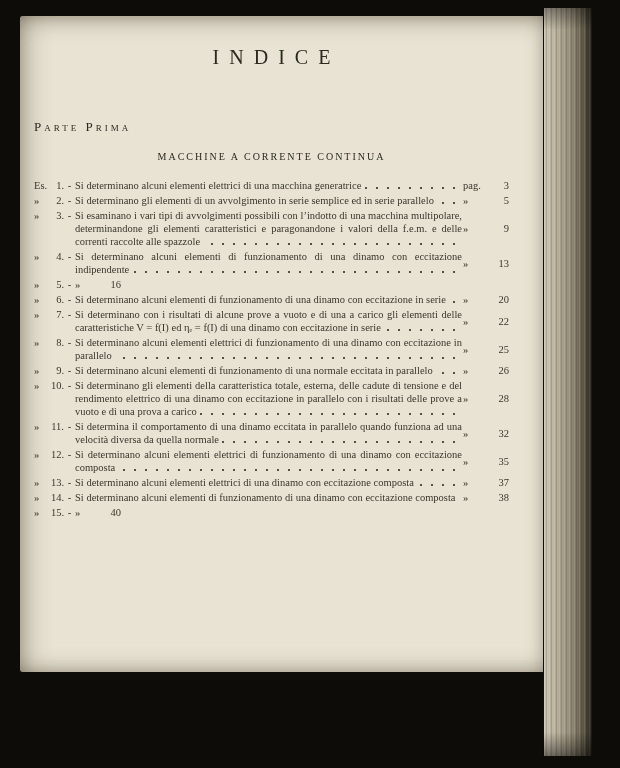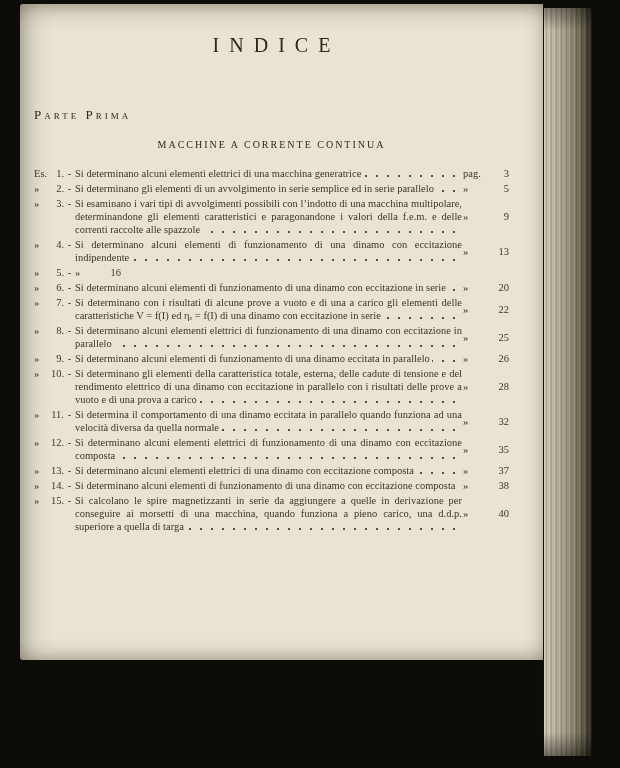--- a/index.html
+++ b/index.html
@@ -6,21 +6,21 @@
   html,body { width:620px; height:768px; }
   body {
     font-family:"Liberation Serif","DejaVu Serif","DejaVu Sans",serif;
     background:#000;
   }
   .scan {
     position:relative; width:620px; height:768px;
     background:var(--frame,#0d0c09); overflow:hidden;
   }
   .paper {
-    position:absolute; left:20px; top:4px; width:523px; height:656px;
+    position:absolute; left:20px; top:16px; width:523px; height:656px;
     background:var(--paper,#e8e3d3);
     border-radius:3px 0 0 3px;
     box-shadow:
       inset 18px 0 28px -16px rgba(60,50,30,.45),
       inset -12px 0 20px -14px rgba(60,50,30,.30),
       inset 0 16px 24px -16px rgba(60,50,30,.50),
       inset 0 -14px 22px -14px rgba(60,50,30,.40);
     padding:30px 34px 0 14px;
     color:var(--ink,#3a362c);
   }
@@ -178,21 +178,21 @@
       <span>25</span>
     </span>
   </div>
         <div class="row">
     <span class="mk">
       <span>»</span>
       <span>9.</span>
     </span>
     <span class="sep">-</span>
     <span class="txt">
-      <span class="inner">Si determinano alcuni elementi di funzionamento di una dinamo eccitata in parallelo</span>
+      <span class="inner">Si determinano alcuni elementi di funzionamento di una normale eccitata in parallelo</span>
     </span>
     <span class="pg">
       <span>»</span>
       <span>26</span>
     </span>
   </div>
         <div class="row">
     <span class="mk">
       <span>»</span>
       <span>10.</span>
@@ -261,23 +261,20 @@
       <span>»</span>
       <span>38</span>
     </span>
   </div>
         <div class="row">
     <span class="mk">
       <span>»</span>
       <span>15.</span>
     </span>
     <span class="sep">-</span>
-    <span class="txt">
-      <span class="inner">Si calcolano le spire magnetizzanti in serie da aggiungere a quelle in derivazione per conseguire ai morsetti di una macchina, quando funziona a pieno carico, una d.d.p. superiore a quella di targa</span>
-    </span>
     <span class="pg">
       <span>»</span>
       <span>40</span>
     </span>
   </div>
       </div>
   </div>
   <div class="fore-edge"></div>
 </div>
 

